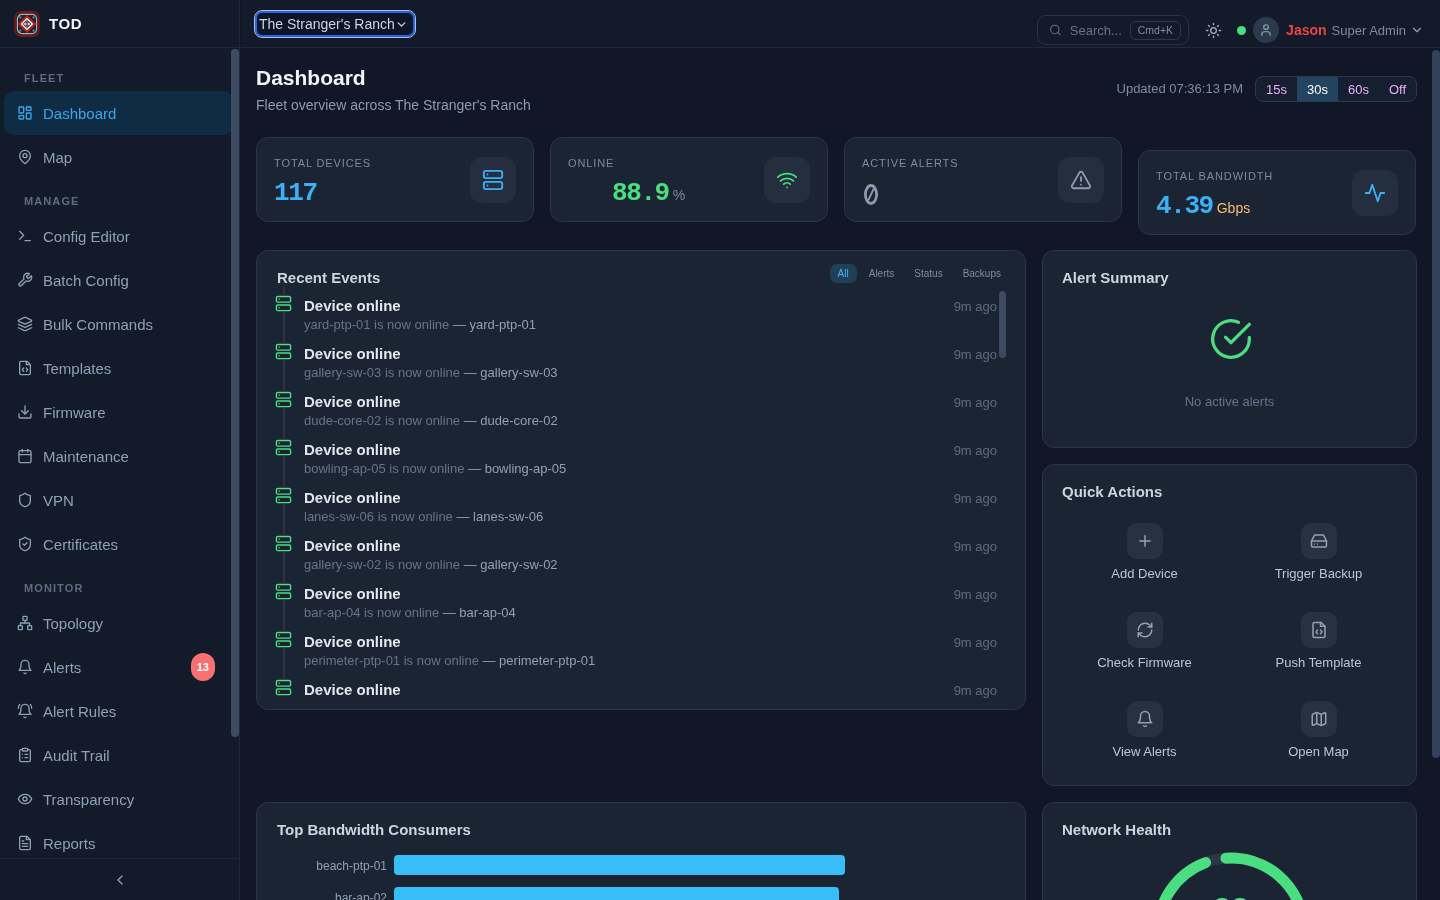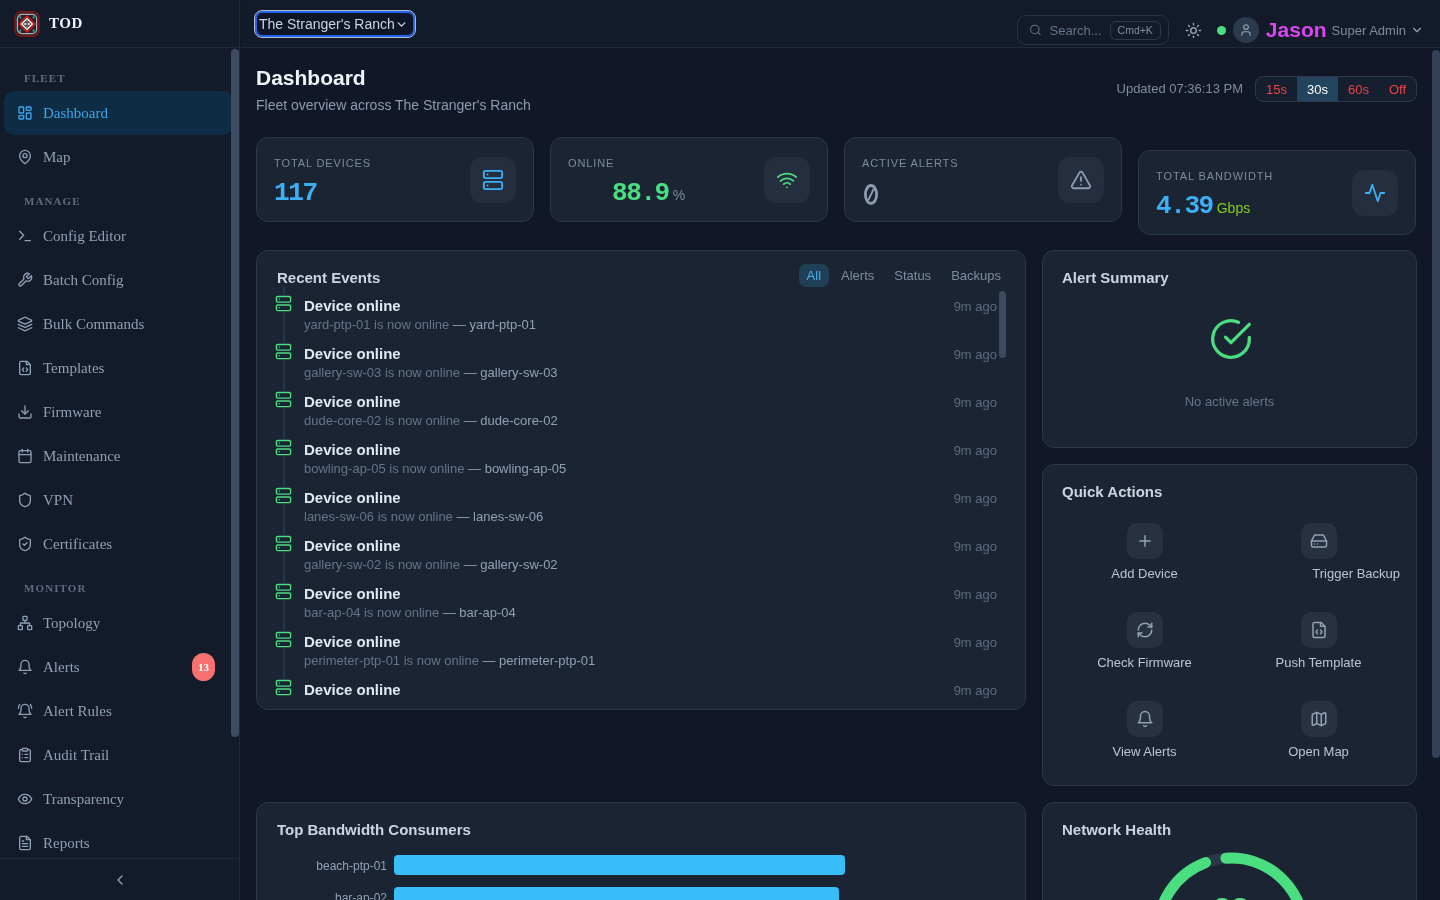--- a/index.html
+++ b/index.html
@@ -1,21 +1,21 @@
 <!DOCTYPE html>
 <html><head>
 <meta charset="utf-8">
 <style>
 * { margin:0; padding:0; box-sizing:border-box; }
 html,body { width:1440px; height:900px; overflow:hidden; background:#111727; font-family:"Liberation Sans",sans-serif; }
 .mono { font-family:"Liberation Mono",monospace; }
 svg.ic { fill:none; stroke:currentColor; stroke-width:2; stroke-linecap:round; stroke-linejoin:round; display:block; }
 
 
-#sidebar { position:absolute; left:0; top:0; width:240px; height:900px; background:#131a2a; border-right:1px solid #1e2940;font-family:Liberation Serif, serif; }
+#sidebar { position:absolute; left:0; top:0; width:240px; height:900px; background:#131a2a; border-right:1px solid #1e2940; }
 #sb-head { height:48px; display:flex; align-items:center; padding:0 14px; border-bottom:1px solid #1e2940; }
 #sb-head .brand { color:#f1f5f9; font-size:15px; font-weight:bold; letter-spacing:0.6px; margin-left:9px; }
 #nav { position:absolute; top:48px; left:0; right:0; bottom:42px; overflow:hidden; padding:8px 0 0 0; }
 .sec { font-size:11px; line-height:11px; font-weight:bold; letter-spacing:1.1px; color:#5d6c82; padding:17px 24px 7px; }
 .nit { height:44px; margin:0 6px 0 4px; border-radius:10px; display:flex; align-items:center; padding:0 13px; gap:10px; color:#8ea0b5; font-size:15px; position:relative; }
 .nit svg { width:16px; height:16px; flex:none; }
 .nit.act { background:#0e2c44; color:#3da5ec; }
 .badge { position:absolute; right:18px; top:50%; transform:translateY(-50%); background:#f87171; color:#fff; font-size:11px; font-weight:bold; border-radius:99px; padding:8px 6px; line-height:12px; }
 #sb-foot { position:absolute; bottom:0; left:0; right:0; height:42px; border-top:1px solid #1e2940; display:flex; align-items:center; justify-content:center; color:#8ea0b5; }
 #sb-scroll { position:absolute; right:0; top:49px; width:8px; height:688px; background:#3d4b63; border-radius:4px; }
@@ -32,32 +32,32 @@
 #main { position:absolute; left:241px; top:49px; width:1199px; height:851px; overflow:hidden; }
 #main > * { position:absolute; }
 h1 { color:#f1f5f9; font-size:21px; font-weight:bold; line-height:24px; }
 .h-sub { color:#8c9bb0; font-size:14px; }
 .card { position:absolute; background:#1b2433; border:1px solid #2b3649; border-radius:12px; }
 .ctitle { color:#cbd5e1; font-size:15px; font-weight:bold; }
 .statlab { font-size:11px; letter-spacing:0.9px; color:#7b8a9f; }
 .statval { font-size:26px; font-weight:bold; letter-spacing:-1.4px; }
 .icbox { position:absolute; width:46px; height:46px; border-radius:12px; background:#242e3f; display:flex; align-items:center; justify-content:center; }
 .seg { position:absolute; display:flex; background:#161f2f; border:1px solid #2c3850; border-radius:8px; overflow:hidden; height:26px; align-items:stretch; }
-.seg div { display:flex; align-items:center; padding:0 10px; font-size:13px; color:#ef4444; }
+.seg div { display:flex; align-items:center; padding:0 10px; font-size:13px; color:#f0abfc; }
 .seg div.on { background:#23445e; color:#ffffff; }
 
 
 .ev { position:absolute; left:18px; right:20px; height:48px; }
 .ev .eic { position:absolute; left:0; top:-1px; width:17px; height:17px; color:#4ade80; }
 .ev .et { position:absolute; left:29px; top:2px; font-size:15px; font-weight:bold; color:#e2e8f0; line-height:15px; }
 .ev .es { position:absolute; left:29px; top:22px; font-size:13px; color:#64748b; line-height:13px; }
 .ev .es b { color:#8fa0b5; font-weight:normal; }
 .ev .tm { position:absolute; right:8px; top:3px; font-size:13px; color:#5d6b80; }
 .tabs { position:absolute; display:flex; gap:20px; align-items:center; }
-.tabs span { font-size:13px; color:#7d8ca0; }
+.tabs span { font-size:10px; color:#7d8ca0; }
 .tabs span.on { background:#1f4057; color:#46b1f5; border-radius:7px; padding:4px 8px; margin:0 -8px; }
 
 
 .qa { position:absolute; width:163px; text-align:center; }
 .qa .qic { width:36px; height:36px; border-radius:10px; background:#273140; color:#93a1b5; display:flex; align-items:center; justify-content:center; margin:0 auto; }
 .qa .ql { margin-top:7px; font-size:13px; color:#b9c5d6; }
 
 
 .bw { position:absolute; left:0; width:100%; height:20px; }
 .bw .bl { position:absolute; left:0; top:4px; width:130px; text-align:right; font-size:12px; color:#8fa0b5; white-space:nowrap; }
@@ -208,21 +208,21 @@
         <path d="m6.34 17.66-1.41 1.41"></path>
         <path d="m19.07 4.93-1.41 1.41"></path>
       </svg>
     <span style="width:9px;height:9px;border-radius:50%;background:#4ade80;margin-left:15px;"></span>
     <span style="width:26px;height:26px;border-radius:50%;background:#2c3a4e;margin-left:7px;display:flex;align-items:center;justify-content:center;color:#94a3b8;">
         <svg class="ic" width="14" height="14" viewBox="0 0 24 24">
           <path d="M19 21v-2a4 4 0 0 0-4-4H9a4 4 0 0 0-4 4v2"></path>
           <circle cx="12" cy="7" r="4"></circle>
         </svg>
       </span>
-    <span style="color:#d946ef;font-size:21px;font-weight:bold;margin-left:7px;">Jason</span>
+    <span style="color:#ef4444;font-size:14px;font-weight:bold;margin-left:7px;">Jason</span>
     <span style="color:#7c8b9f;font-size:13px;margin-left:5px;">Super Admin</span>
     <svg class="ic" width="14" height="14" viewBox="0 0 24 24" style="color:#8ea0b5;margin-left:4px;">
         <path d="m6 9 6 6 6-6"></path>
       </svg>
   </div>
 </div>
 
 <div id="main">
   <h1 style="left:15px; top:17px;">Dashboard</h1>
   <div class="h-sub" style="left:15px; top:48px;">Fleet overview across The Stranger's Ranch</div>
@@ -267,21 +267,21 @@
     <div class="icbox" style="right:17px;top:19px;color:#8c9bb0;">
         <svg class="ic" width="22" height="22" viewBox="0 0 24 24">
           <path d="m21.73 18-8-14a2 2 0 0 0-3.48 0l-8 14A2 2 0 0 0 4 21h16a2 2 0 0 0 1.73-3Z"></path>
           <path d="M12 9v4"></path>
           <path d="M12 17h.01"></path>
         </svg>
       </div>
   </div>
   <div class="card" style="left:897px; top:88px; width:278px; height:85px;margin-top:13px;">
     <div class="statlab" style="position:absolute;left:17px;top:19px;">TOTAL BANDWIDTH</div>
-    <div class="statval mono" style="position:absolute;left:17px;top:40px;color:#3cb0f5;">4.39<span style="font-size:14px;color:#84cc16;font-weight:normal;letter-spacing:0;font-family:'Liberation Sans',sans-serif;"> Gbps</span></div>
+    <div class="statval mono" style="position:absolute;left:17px;top:40px;color:#3cb0f5;">4.39<span style="font-size:14px;color:#fdba74;font-weight:normal;letter-spacing:0;font-family:'Liberation Sans',sans-serif;"> Gbps</span></div>
     <div class="icbox" style="right:17px;top:19px;color:#3cb0f5;">
         <svg class="ic" width="22" height="22" viewBox="0 0 24 24">
           <path d="M22 12h-4l-3 9L9 3l-3 9H2"></path>
         </svg>
       </div>
   </div>
 
   <div class="card" style="left:15px; top:201px; width:770px; height:460px; overflow:hidden;">
     <div class="ctitle" style="position:absolute;left:20px;top:18px;">Recent Events</div>
     <div class="tabs" style="right:24px;top:13px;">
@@ -408,21 +408,21 @@
     <div class="ctitle" style="position:absolute;left:19px;top:18px;">Quick Actions</div>
     <div class="qa" style="left:20px;top:58px;">
         <div class="qic">
           <svg class="ic" width="18" height="18" viewBox="0 0 24 24">
             <path d="M5 12h14"></path>
             <path d="M12 5v14"></path>
           </svg>
         </div>
         <div class="ql">Add Device</div>
       </div>
-    <div class="qa" style="left:194px;top:58px;text-align:right;">
+    <div class="qa" style="left:194px;top:58px;">
         <div class="qic">
           <svg class="ic" width="18" height="18" viewBox="0 0 24 24">
             <line x1="22" x2="2" y1="12" y2="12"></line>
             <path d="M5.45 5.11 2 12v6a2 2 0 0 0 2 2h16a2 2 0 0 0 2-2v-6l-3.45-6.89A2 2 0 0 0 16.76 4H7.24a2 2 0 0 0-1.79 1.11z"></path>
             <line x1="6" x2="6.01" y1="16" y2="16"></line>
             <line x1="10" x2="10.01" y1="16" y2="16"></line>
           </svg>
         </div>
         <div class="ql">Trigger Backup</div>
       </div>

